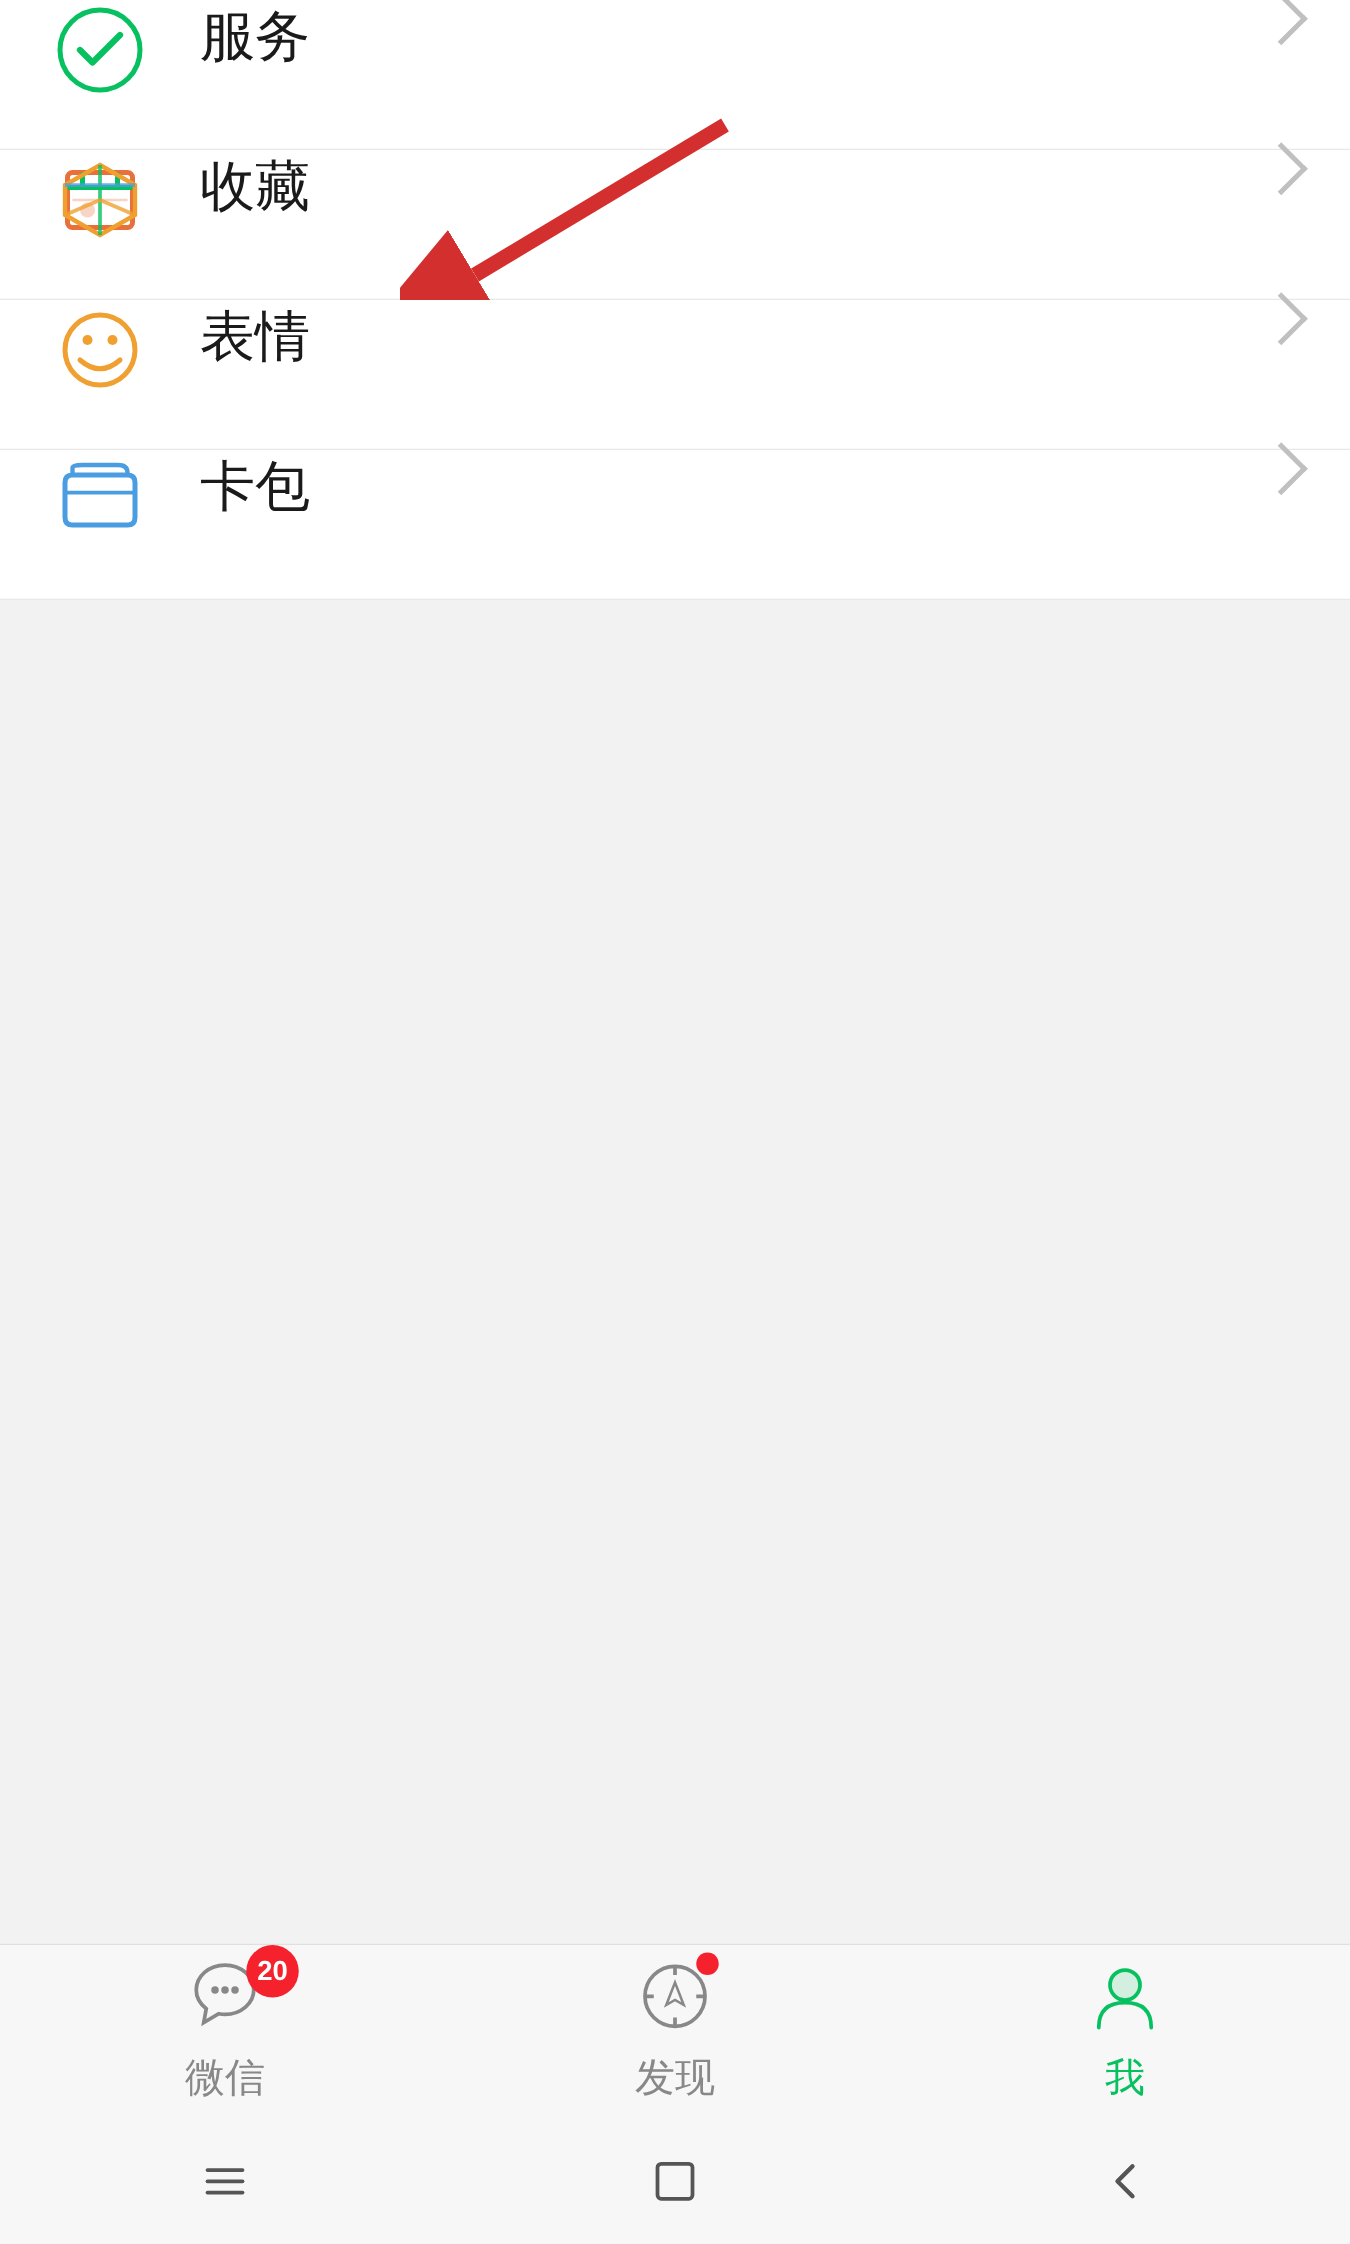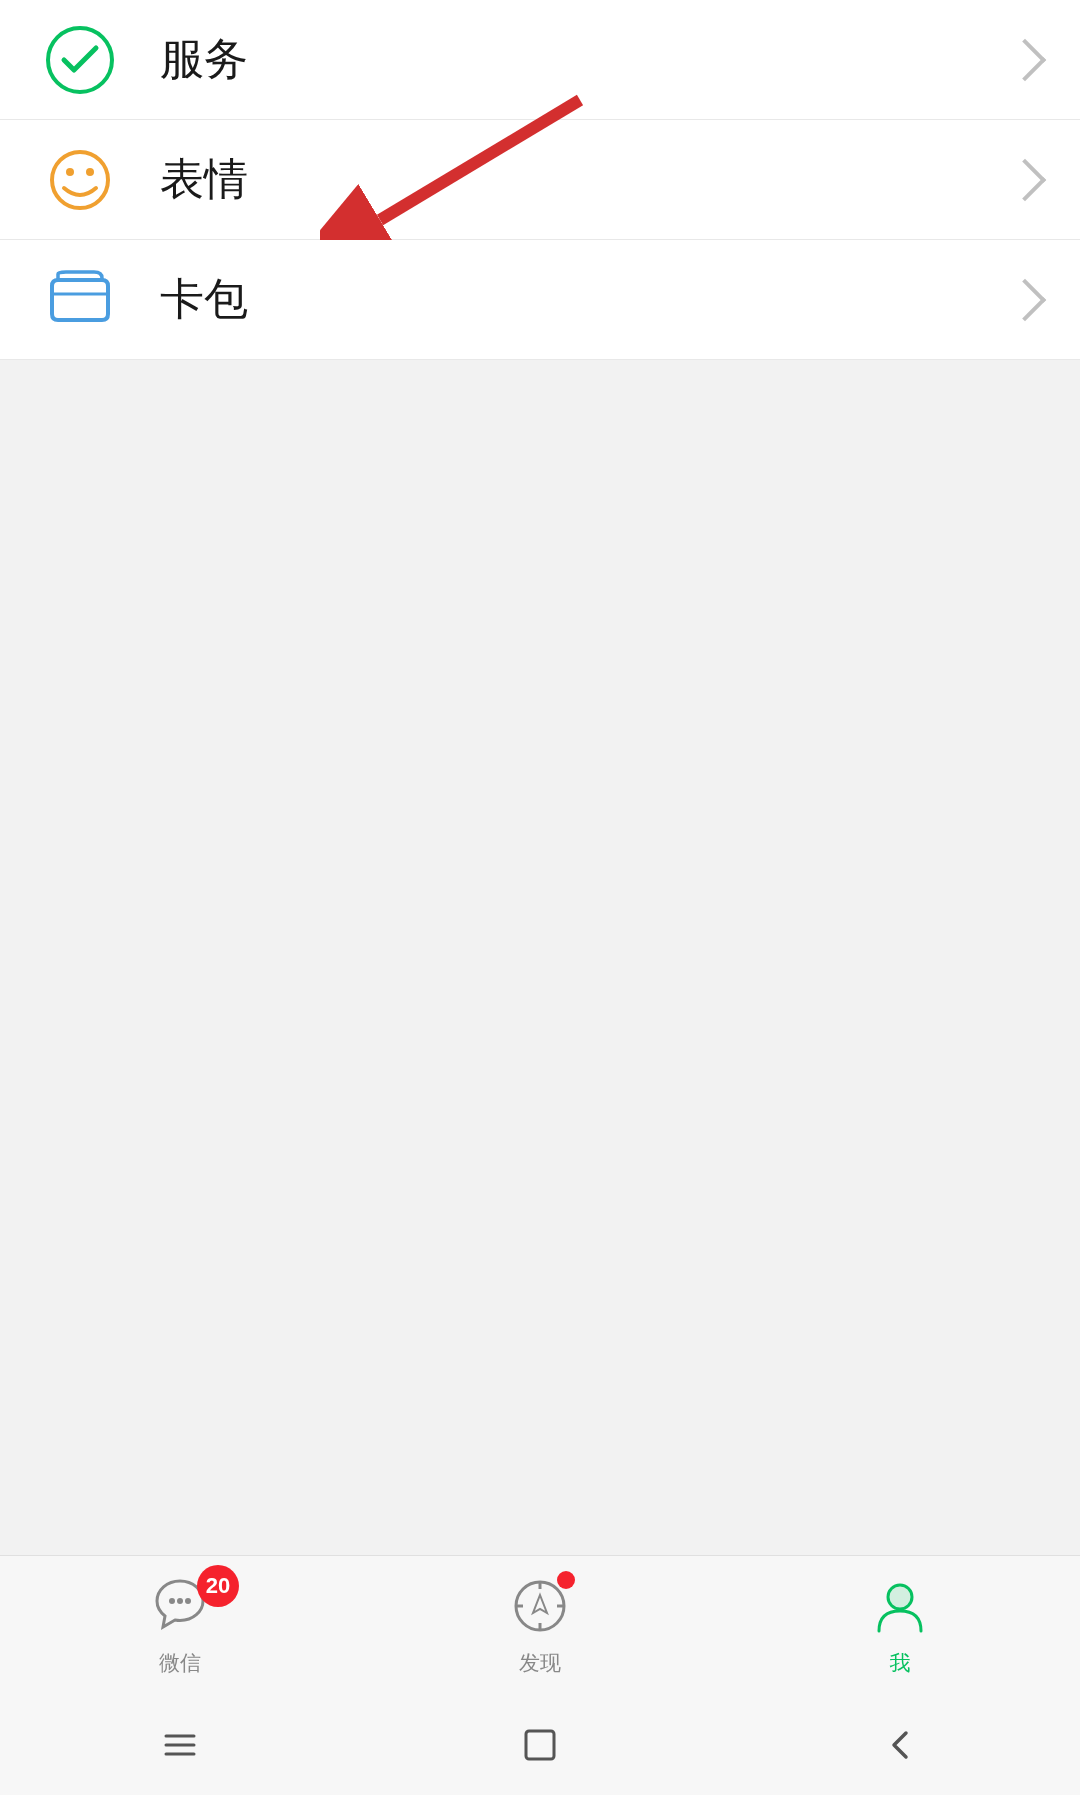--- a/index.html
+++ b/index.html
@@ -17,21 +17,21 @@
       background: #fff;
       width: 100%;
     }
 
     .menu-group {
       background: #fff;
     }
 
     .menu-item {
       display: flex;
-      align-items: center;
+      align-items: flex-start;
       padding: 0 40px;
       height: 120px;
       background: #fff;
       border-bottom: 1px solid #e8e8e8;
       cursor: pointer;
       position: relative;
     }
 
     .menu-icon {
       width: 80px;
@@ -93,21 +93,21 @@
       cursor: pointer;
       position: relative;
     }
 
     .nav-icon-wrap {
       position: relative;
       margin-bottom: 8px;
     }
 
     .nav-label {
-      font-size: 21px;
+      font-size: 32px;
       color: #888;
     }
 
     .nav-label.active {
       color: #07c160;
     }
 
     .badge {
       position: absolute;
       top: -10px;
@@ -183,20 +183,45 @@
       <div class="menu-icon">
         <svg class="icon-svg" viewBox="0 0 72 72" fill="none">
           <circle cx="36" cy="36" r="32" stroke="#07c160" stroke-width="4" fill="none"></circle>
           <path d="M20 36 L30 46 L52 24" stroke="#07c160" stroke-width="5" stroke-linecap="round" stroke-linejoin="round"></path>
         </svg>
       </div>
       <span class="menu-label">服务</span>
       <div class="chevron"></div>
     </div>
 
+    <div class="menu-item">
+      <div class="menu-icon">
+        <svg class="icon-svg" viewBox="0 0 72 72" fill="none">
+          <rect x="10" y="14" width="52" height="44" rx="4" stroke="#e8703a" stroke-width="4"></rect>
+          <path d="M10 26 L62 26" stroke="#07c160" stroke-width="4"></path>
+          <path d="M22 14 L22 26" stroke="#07c160" stroke-width="4"></path>
+          <path d="M50 14 L50 26" stroke="#07c160" stroke-width="4"></path>
+          <circle cx="26" cy="44" r="6" stroke="#e8703a" stroke-width="0" fill="#e8703a" opacity="0.3"></circle>
+          <path d="M14 36 L58 36" stroke="#e8703a" stroke-width="2" opacity="0.3"></path>
+
+          <rect x="8" y="12" width="56" height="48" rx="6" stroke="none" fill="none"></rect>
+
+        </svg>
+
+        <svg style="position:absolute;width:72px;height:72px;" viewBox="0 0 72 72" fill="none">
+          <polygon points="36,8 64,24 64,48 36,64 8,48 8,24" stroke="#f0a030" stroke-width="3.5" fill="none"></polygon>
+          <line x1="36" y1="8" x2="36" y2="64" stroke="#07c160" stroke-width="3" opacity="0.8"></line>
+          <line x1="8" y1="24" x2="64" y2="24" stroke="#4a9de0" stroke-width="3" opacity="0.8"></line>
+          <line x1="8" y1="48" x2="36" y2="36" stroke="#f0a030" stroke-width="3" opacity="0.8"></line>
+          <line x1="64" y1="48" x2="36" y2="36" stroke="#f0a030" stroke-width="3" opacity="0.8"></line>
+        </svg>
+      </div>
+      <span class="menu-label">收藏</span>
+      <div class="chevron"></div>
+    </div>
 
 
     <div class="menu-item">
       <div class="menu-icon">
         <svg class="icon-svg" viewBox="0 0 72 72" fill="none">
           <circle cx="36" cy="36" r="28" stroke="#f0a030" stroke-width="4" fill="none"></circle>
           <circle cx="26" cy="28" r="4" fill="#f0a030"></circle>
           <circle cx="46" cy="28" r="4" fill="#f0a030"></circle>
           <path d="M20 44 Q36 58 52 44" stroke="#f0a030" stroke-width="4" fill="none" stroke-linecap="round"></path>
         </svg>

